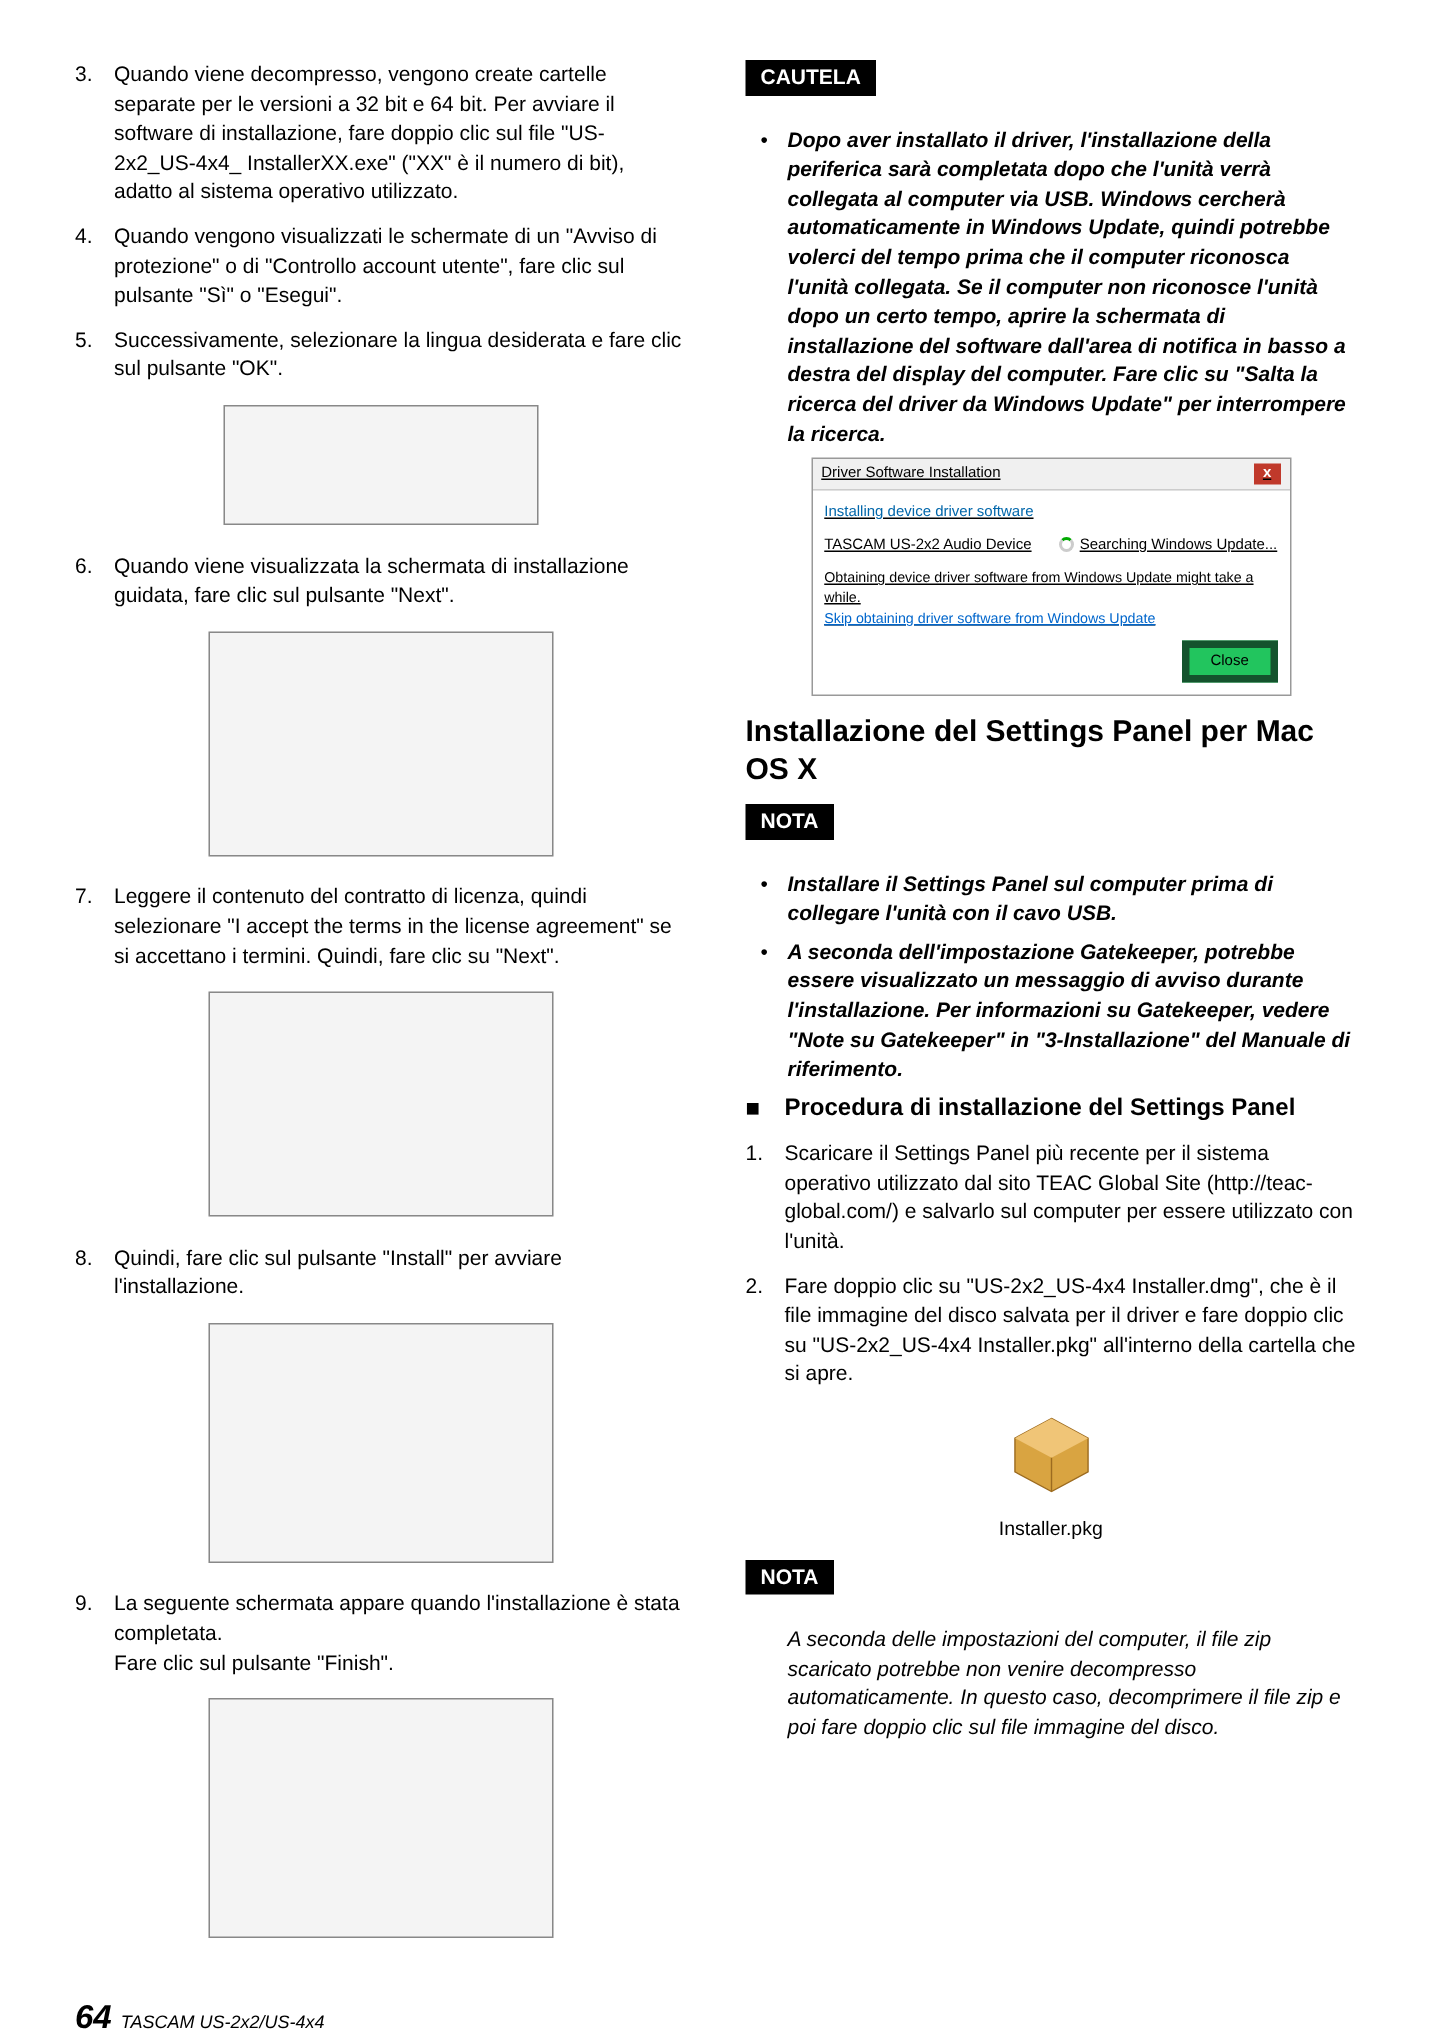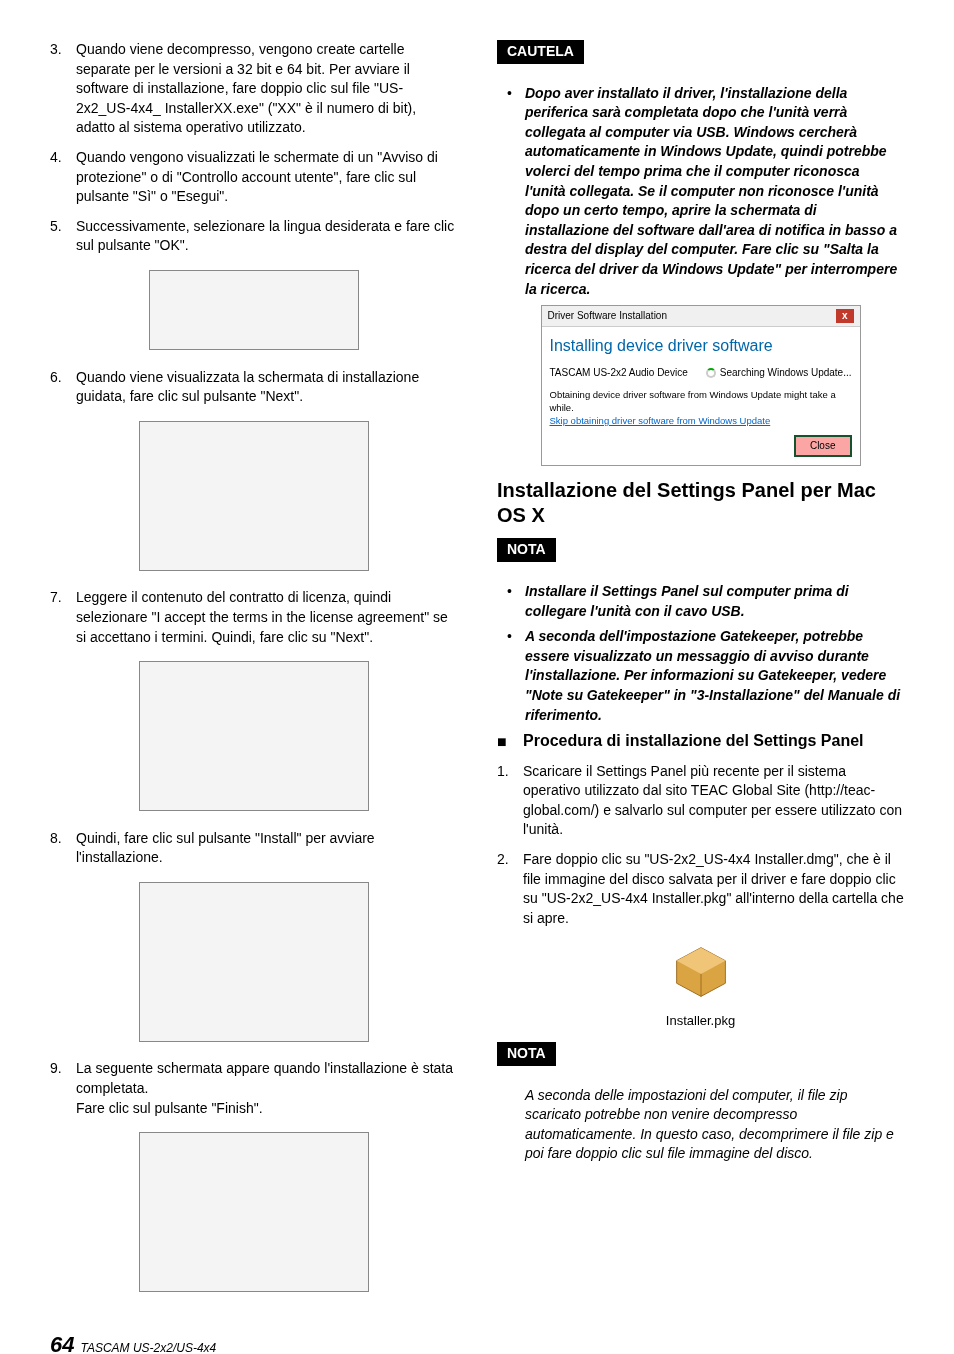--- a/index.html
+++ b/index.html
@@ -19,31 +19,31 @@
   .bold-it { font-weight: bold; font-style: italic; }
   .nota-body { font-weight: normal; font-style: italic; margin-left: 28px; }
   h2.sec-title { font-size: 20px; font-weight: bold; line-height: 1.25; margin: 10px 0 10px 0; }
   .sq-row { display: flex; margin: 6px 0 8px 0; }
   .sq { width: 26px; flex-shrink: 0; font-size: 16px; }
   .sq-title { font-size: 16px; font-weight: bold; line-height: 1.25; text-align: center; }
   .fig-caption { font-size: 13px; margin-top: 4px; }
   .footer { margin-top: 20px; display: flex; align-items: baseline; }
   .pn { font-size: 22px; font-style: italic; font-weight: bold; margin-right: 6px; }
   .ft { font-size: 12px; font-style: italic; }
-  .driver-box { display: inline-block; width: 320px; border: 1px solid #999; background: #fff; font-size: 10px; text-align: left; padding: 0; }
+  .driver-box { display: inline-block; width: 320px; border: 1px solid #999; background: #fff; font-size: 10px; text-align: left; padding: 0; text-decoration: underline; }
   .driver-title { background: #f0f0f0; border-bottom: 1px solid #ccc; padding: 3px 6px; display:flex; justify-content:space-between; }
   .driver-title .x { background:#c0392b; color:#fff; padding:0 6px; font-weight:bold; }
   .driver-body { padding: 8px; }
-  .driver-h { color: #0066aa; font-size: 16px; margin-bottom: 8px; }
+  .driver-h { color: #0066aa; font-size: 10px; margin-bottom: 8px; }
   .driver-row { display: flex; justify-content: space-between; margin-bottom: 8px; }
   .spin { display:inline-block; width:10px; height:10px; border:2px solid #ccc; border-top-color:#0a0; border-radius:50%; margin-right:4px; vertical-align:middle; }
   .driver-msg { font-size: 9.5px; }
   .driver-link { color: #0066cc; text-decoration: underline; }
   .driver-btn { text-align: right; margin-top: 8px; }
-  .driver-btn span { display:inline-block; border:2px solid #14532d; padding:2px 14px; background:#fca5a5;text-align:center; }
+  .driver-btn span { display:inline-block; border:5px solid #14532d; padding:2px 14px; background:#22c55e;text-align:center; }
   .pkg-icon svg { width: 60px; height: 60px; }
 </style>
 </head>
 <body>
 
 <div class="cols">
 
   <div class="col">
     <ol class="num">
       <li>

